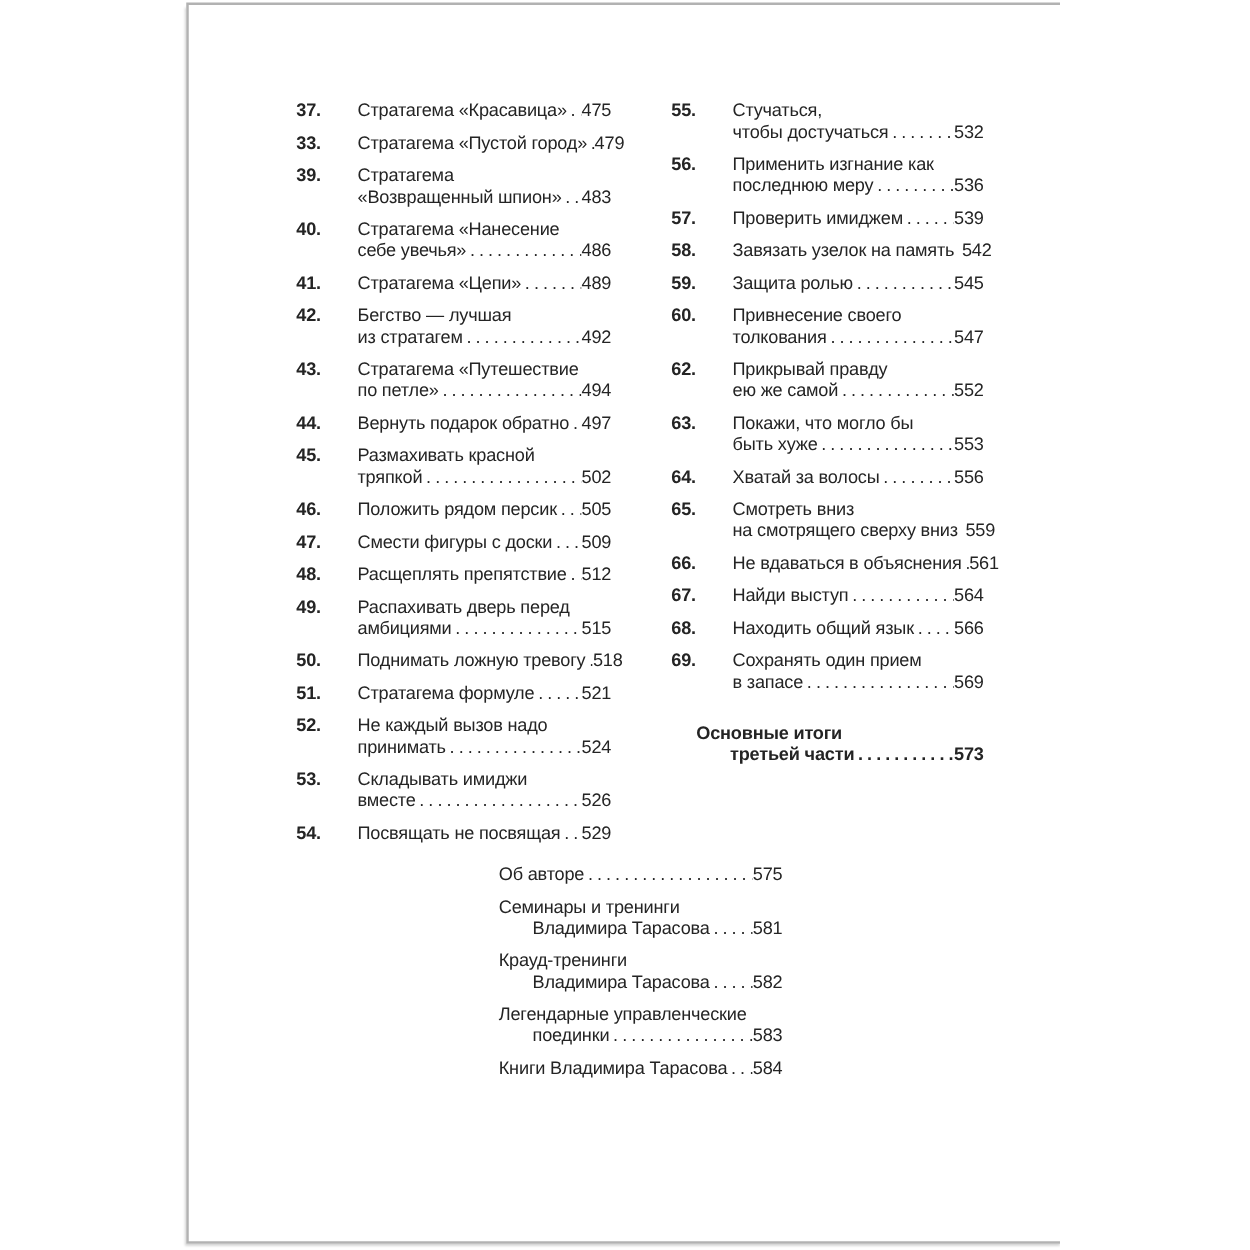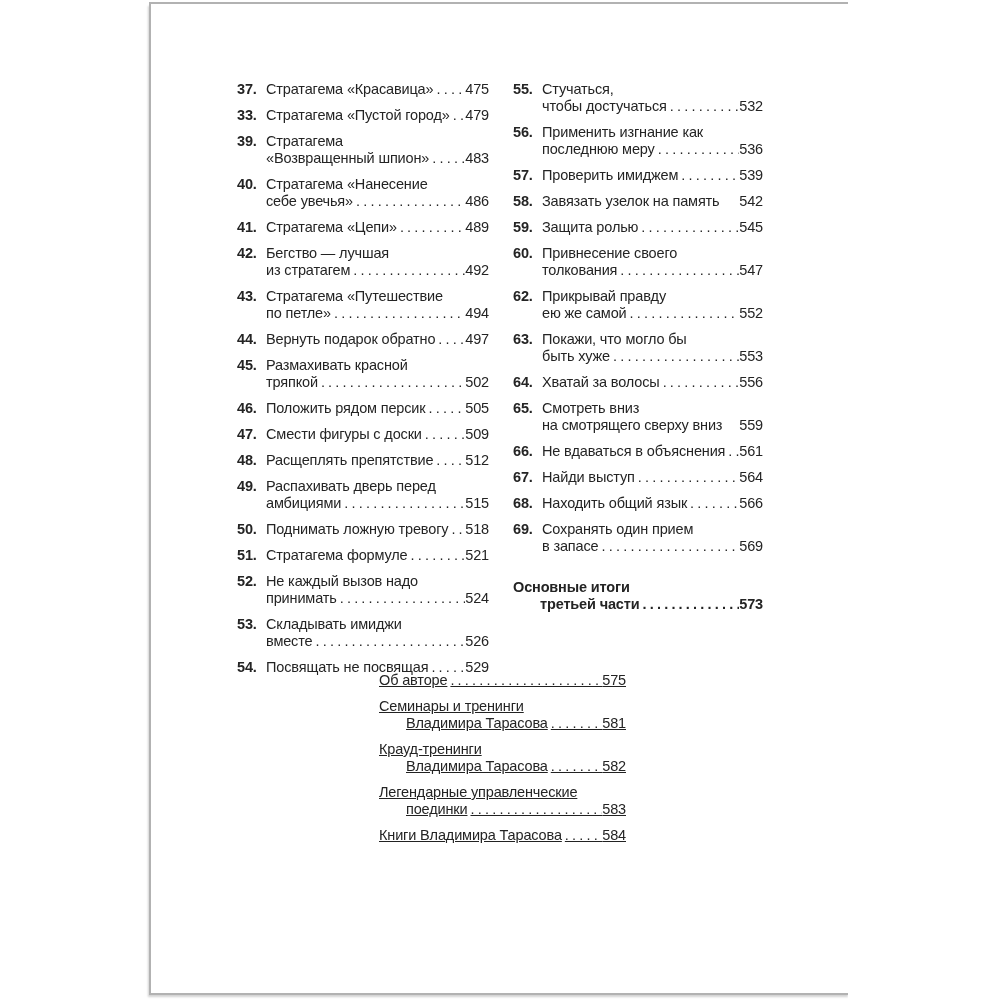--- a/index.html
+++ b/index.html
@@ -20,41 +20,41 @@
     width: 702px;
     height: 993px;
     box-sizing: border-box;
     background: #ffffff;
     border: 2px solid #b2b2b2;
     box-shadow: -2px 3px 2px -1px rgba(0,0,0,0.18);
   }
 
   .col { position: absolute; top: 77px; }
   .col-left  { left: 86px;  width: 252px; }
-  .col-right { left: 362px; width: 250px; }
-  .bottom-section { position: absolute; left: 228px; top: 668px; width: 247px; text-decoration: underline; }
+  .col-right { left: 386px; width: 250px; }
+  .bottom-section { position: absolute; left: 228px; top: 688px; width: 247px; }
 
   .toc-item {
     display: flex;
     margin-bottom: 9px;
     font-size: 14.5px;
     line-height: 17px;
     letter-spacing: -0.15px;
     color: #242424;
   }
   .toc-item.bold { font-weight: 700; align-items: center; }
   .toc-item.summary { margin-top: 24px; }
 
   .num {
     flex: 0 0 29px;
     width: 29px;
     font-weight: 700;
     white-space: nowrap;
   }
-  .content { flex: 1 1 auto; min-width: 0; }
+  .content { flex: 1 1 auto; min-width: 0; margin-left: 20px; }
   .line { white-space: nowrap; }
   .line.last { display: flex; align-items: baseline; }
   .flush .line.cont { margin-left: 27px; }
 
   .txt { white-space: nowrap; flex: 0 0 auto; }
   .leader {
     flex: 1 1 auto;
     min-width: 0;
     overflow: hidden;
     white-space: nowrap;

